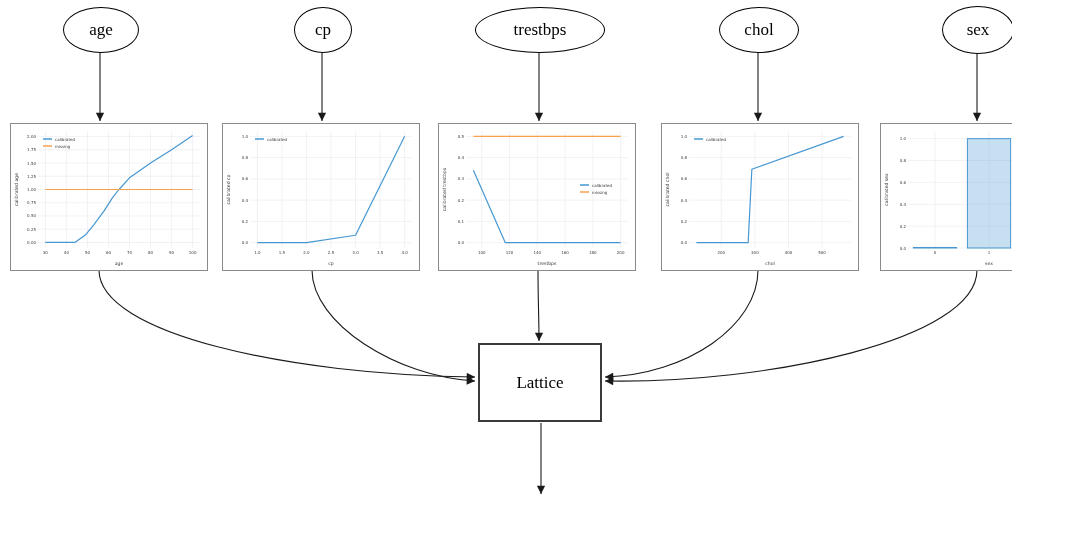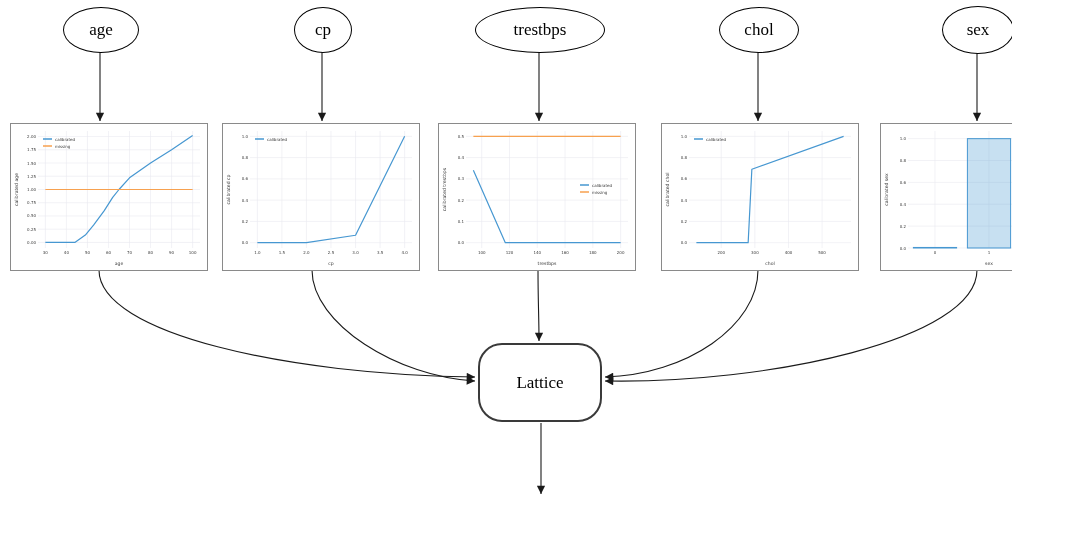--- a/index.html
+++ b/index.html
@@ -229,18 +229,18 @@
         <line x1="27" y1="14.65420560747664" x2="189" y2="14.65420560747664" stroke="#eaeaf0" stroke-width="0.6"></line>
         <text x="25" y="16.15420560747664" text-anchor="end" class="tk">1.0</text>
         <rect x="32.400000000000006" y="123.45327102803738" width="43.199999999999996" height="0.5467289719626223" fill="#4697d1" fill-opacity="0.3" stroke="#4697d1" stroke-width="1"></rect>
         <rect x="86.4" y="14.65420560747664" width="43.199999999999996" height="109.34579439252336" fill="#4697d1" fill-opacity="0.3" stroke="#4697d1" stroke-width="1"></rect>
         <rect x="140.4" y="62.76635514018691" width="43.199999999999996" height="61.23364485981309" fill="#f7a14f" fill-opacity="0.3" stroke="#f7a14f" stroke-width="1"></rect>
         <text x="108" y="141" text-anchor="middle" class="lb">sex</text>
         <text class="lb" text-anchor="middle" transform="translate(7 65.5) rotate(-90)">calibrated sex</text>
       </svg>
   </div>
 
-  <div class="node rectnode" style="left:478px;top:343px;width:120px;height:75px;border-radius:24px;">
+  <div class="node rectnode" style="left:478px;top:343px;width:120px;height:75px;">
     <span>Lattice</span>
   </div>
 
 
 </div>
 
 </body></html>

